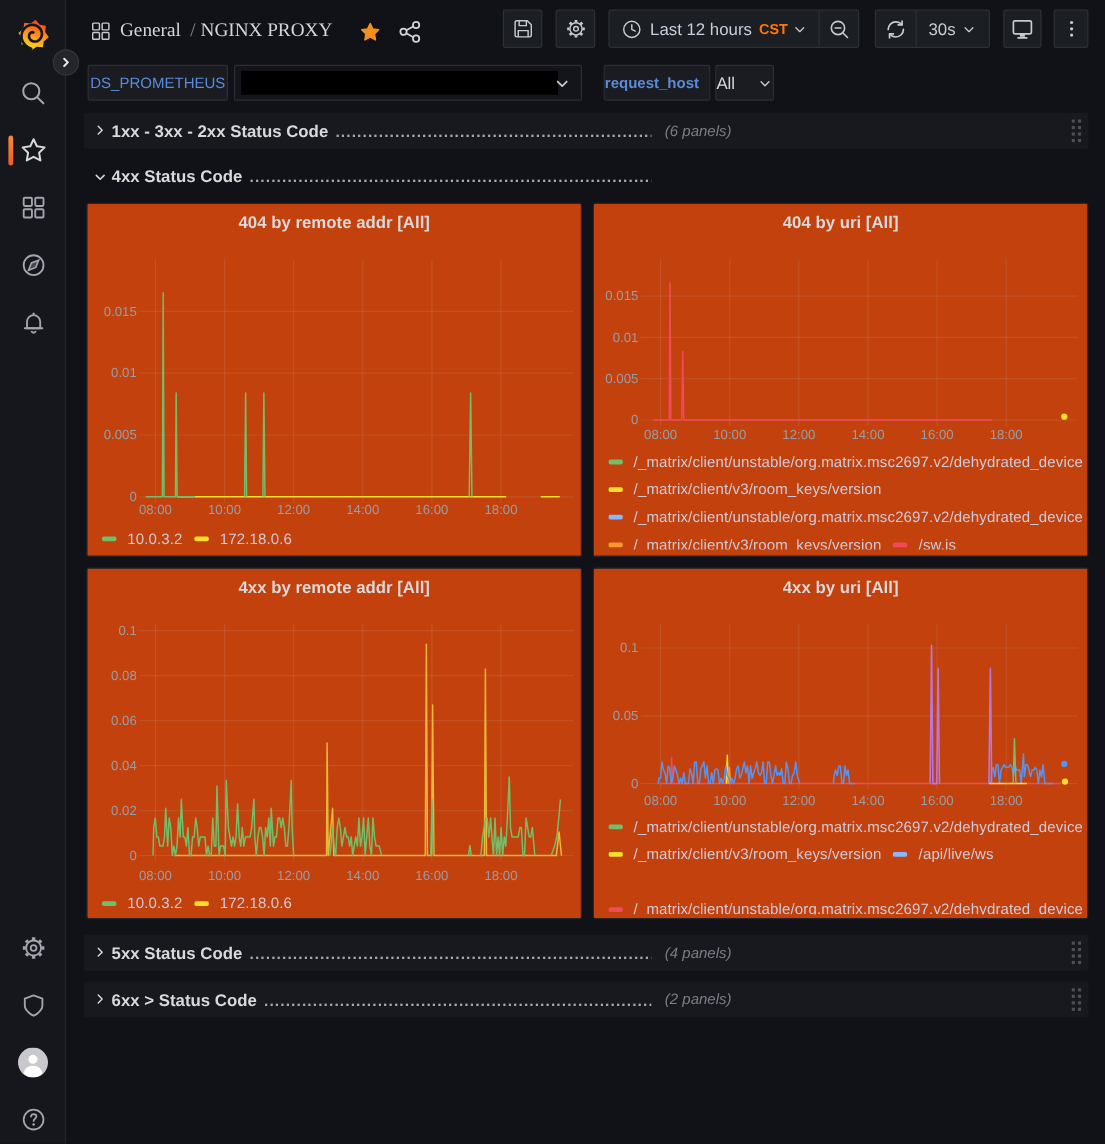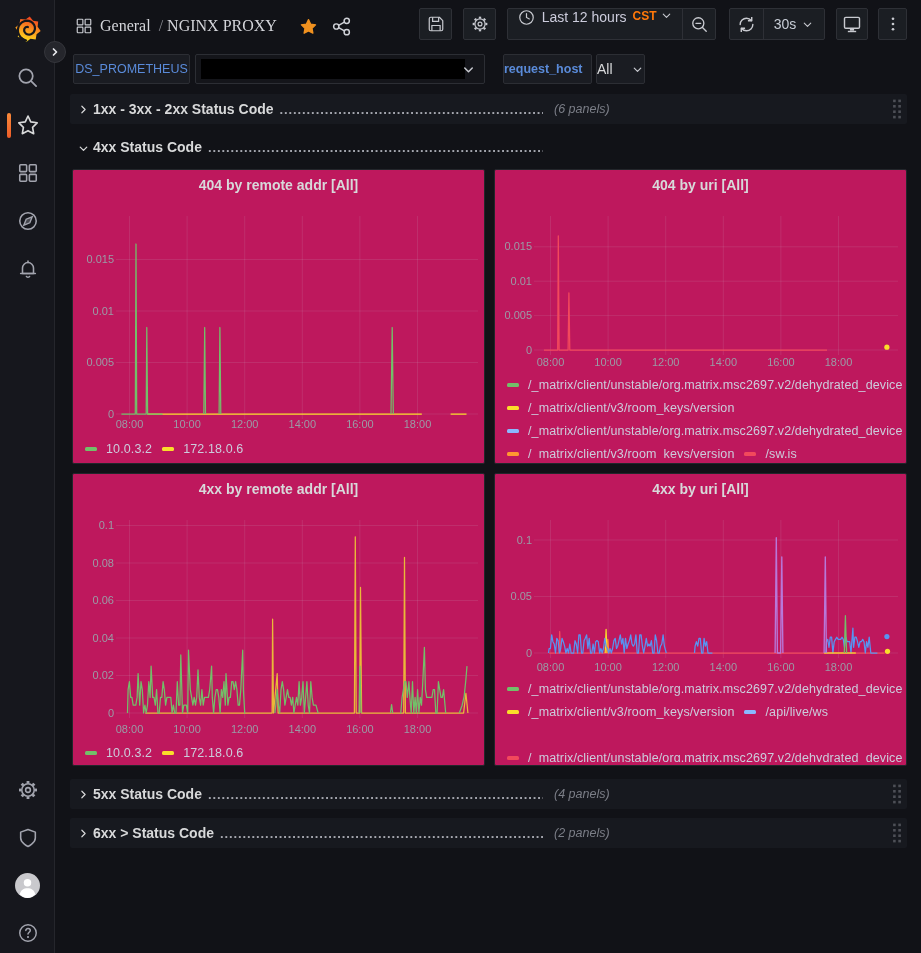--- a/index.html
+++ b/index.html
@@ -18,21 +18,21 @@
   border-radius:2px; display:flex; align-items:center; }
 .row { position:absolute; left:70px; width:837px; height:30px; display:flex; align-items:center; color:#d8d9da; }
 .rowbg { background:#17191f; border-radius:2px; }
 .rowwrap { display:flex; align-items:baseline; overflow:hidden; width:450px; margin-left:23px; }
 .rowtitle { font-size:14px; font-weight:bold; white-space:nowrap; }
 .dots { flex:1; overflow:hidden; white-space:nowrap; font-size:13px; font-weight:bold;
   color:#a6a8b0; letter-spacing:0.9px; margin-left:6px; }
 .pcount { position:absolute; left:484px; font-size:12.5px; font-style:italic; color:#7b7e87; }
 .rowchev { position:absolute; left:7px; top:8px; }
 .ddots { position:absolute; right:5px; top:5px; }
-.panel { position:absolute; background:#be185d; border:1px solid #23262b; border-radius:2px; overflow:hidden; }
+.panel { position:absolute; background:#c2410c; border:1px solid #23262b; border-radius:2px; overflow:hidden; }
 .ptitle { position:absolute; left:0; top:0; width:100%; text-align:center; padding-top:7px;
   font-size:14px; font-weight:bold; color:#d8d9da; }
 .lrow { position:absolute; left:12px; right:4px; height:16px; display:flex; align-items:center;
   overflow:hidden; white-space:nowrap; }
 .li { display:inline-flex; align-items:center; margin-right:10px; }
 .dash { display:inline-block; width:12px; height:4px; border-radius:1.5px; margin-right:9px; flex:none; }
 .lt { font-size:12.5px; letter-spacing:0.12px; color:#ccccdc; }
 </style></head>
 <body>
 <div id="sidebar">
@@ -156,21 +156,21 @@
         <line x1="12.00" y1="19.20" x2="12.00" y2="21.80" stroke="#c8cad0" stroke-width="3.1"></line>
         <line x1="6.91" y1="17.09" x2="5.07" y2="18.93" stroke="#c8cad0" stroke-width="3.1"></line>
         <line x1="4.80" y1="12.00" x2="2.20" y2="12.00" stroke="#c8cad0" stroke-width="3.1"></line>
         <line x1="6.91" y1="6.91" x2="5.07" y2="5.07" stroke="#c8cad0" stroke-width="3.1"></line>
         <line x1="12.00" y1="4.80" x2="12.00" y2="2.20" stroke="#c8cad0" stroke-width="3.1"></line>
         <line x1="17.09" y1="6.91" x2="18.93" y2="5.07" stroke="#c8cad0" stroke-width="3.1"></line>
         <circle cx="12" cy="12" r="2.6" stroke="#c8cad0" stroke-width="1.6"></circle>
       </svg>
     </div>
   <div class="btn" style="left:452px;width:209px">
-    <div style="display:flex;align-items:flex-start;width:177px;justify-content:center;border-right:1px solid #2e3036;height:100%">
+    <div style="display:flex;align-items:center;width:177px;justify-content:center;border-right:1px solid #2e3036;height:100%">
       <svg width="17" height="17" viewBox="0 0 24 24" fill="none">
           <circle cx="12" cy="12" r="9.5" stroke="#c8cad0" stroke-width="1.7"></circle>
           <path d="M12 6.5 L12 12 L16 14" stroke="#c8cad0" stroke-width="1.7" stroke-linecap="round"></path>
         </svg>
         <span style="font-size:14px;color:#ccccdc;margin-left:7px">Last 12 hours</span>
       <span style="font-size:12px;font-weight:bold;color:#ff780a;margin-left:6px">CST</span>
       <span style="margin-left:3px;display:flex">
           <svg width="13" height="13" viewBox="0 0 24 24" fill="none">
             <path d="M6 9.5 L12 15.5 L18 9.5" stroke="#c8cad0" stroke-width="2" stroke-linecap="round" stroke-linejoin="round"></path>
           </svg>

